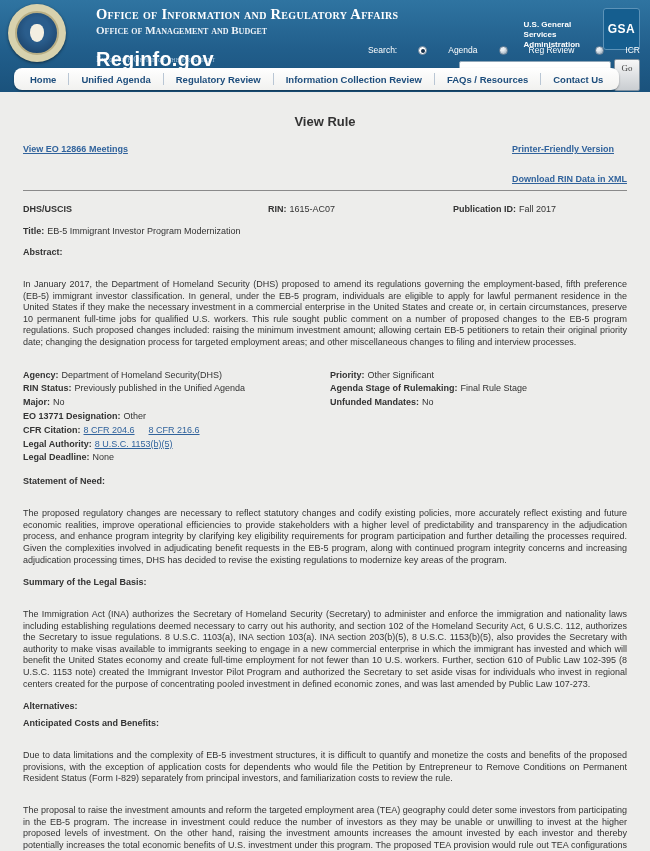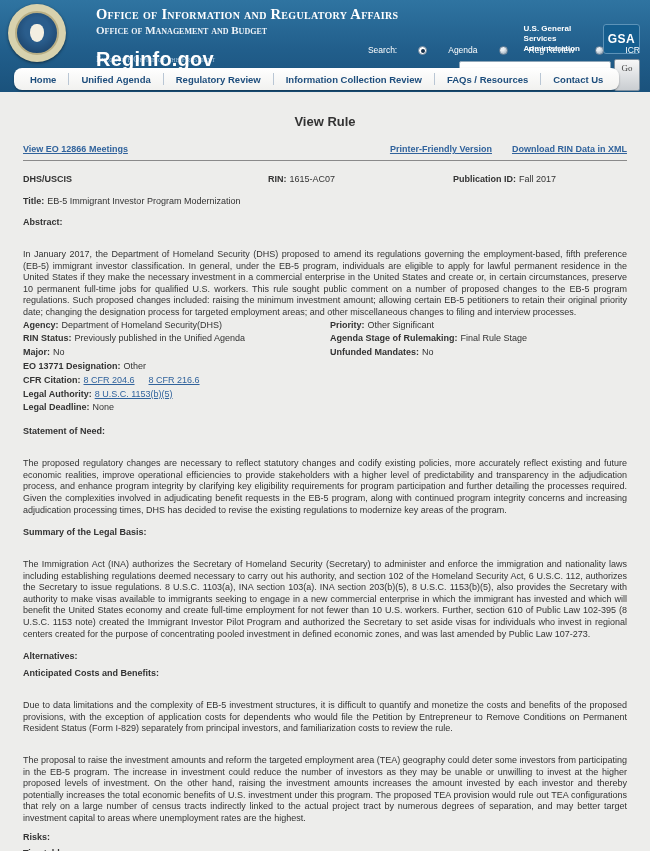--- a/index.html
+++ b/index.html
@@ -14,22 +14,22 @@
           border:2px solid #b8ae84; display:flex; align-items:center; justify-content:center; }
   .seal-core { width:14px; height:18px; background:#f3efe2; border-radius:45% 45% 50% 50%; }
   .org { position:absolute; left:96px; top:6px; color:#fff; }
   .org-l1 { font-family:"Liberation Serif", serif; font-variant:small-caps; font-weight:bold; font-size:14.5px; letter-spacing:.3px; color:#ffffff; }
   .org-l2 { font-family:"Liberation Serif", serif; font-variant:small-caps; font-weight:bold; font-size:11px; color:#eef3f8; margin-top:1px; }
   .org-l3 { font-family:"Liberation Serif", serif; font-variant:small-caps; font-weight:normal; font-size:8.5px; color:#9dbed8; margin-top:18px; }
   .site-name { position:absolute; left:96px; top:48px; font-size:20px; font-weight:bold; color:#fff; letter-spacing:.2px; }
 
   .gsa-wrap { position:absolute; right:10px; top:8px; display:flex; align-items:flex-end; gap:23px; }
   .gsa-text { color:#fff; font-size:8px; font-weight:bold; text-align:left; white-space:pre-line; line-height:10px; }
-  .gsa-box { width:37px; height:30px; background:#155e8f; border:1px solid #5d93b8; border-radius:3px;
-             color:#fff; font-weight:bold; font-size:12px; display:flex; align-items:center; justify-content:center; letter-spacing:.5px;margin-top:16px; }
+  .gsa-box { width:37px; height:42px; background:#155e8f; border:1px solid #5d93b8; border-radius:3px;
+             color:#fff; font-weight:bold; font-size:12px; display:flex; align-items:center; justify-content:center; letter-spacing:.5px; }
 
   .search-row { position:absolute; right:10px; top:45px; display:flex; align-items:center; gap:21px; color:#fff; font-size:8.5px; }
   .radio { width:9px; height:9px; border-radius:50%; background:radial-gradient(circle at 35% 30%, #e9eef2 0 25%, #93a7b8 90%); border:1px solid #6d8499; display:inline-block; }
   .radio.sel { background:#fff; position:relative; }
   .radio.sel::after { content:""; position:absolute; left:2px; top:2px; width:4px; height:4px; border-radius:50%; background:#16304a; }
   .search-box-row { position:absolute; right:10px; top:59px; display:flex; gap:3px; }
   .search-input { width:152px; height:18px; background:#fff; border:1px solid #8fa6b8; border-radius:2px; padding:0 4px 0 18px; font-size:9px; color:#333; position:relative; }
   .mag { position:absolute; width:7px; height:7px; border:1.4px solid #8b98a5; border-radius:50%; left:4px; top:3px; }
   .mag::after { content:""; position:absolute; width:4px; height:1.4px; background:#8b98a5; transform:rotate(45deg); left:5px; top:7px; }
   .input-wrap { position:relative; }
@@ -37,33 +37,33 @@
 
   .nav { position:absolute; left:14px; bottom:2px; height:22px; background:linear-gradient(#ffffff,#f1f1ef); border-radius:8px;
          display:flex; align-items:center; box-shadow:0 1px 2px rgba(0,0,0,.35); padding:0 4px; }
   .nav-item { font-size:9.5px; font-weight:bold; color:#1d4d7c; padding:0 12px; cursor:pointer; white-space:nowrap; }
   .nav-div { width:1px; height:12px; background:#b9c6d4; }
 
   
   .content { padding:0 23px; font-size:9px; color:#333; }
   .page-title { text-align:center; font-size:13px; font-weight:bold; color:#333; padding-top:22px; }
   .links-row { margin-top:15px; display:flex; justify-content:space-between; align-items:baseline; }
-  .links-right { display:flex; gap:20px; }
+  .links-right { display:flex; gap:20px;flex-direction:column; }
   a.biglink { color:#31639c; font-weight:bold; font-size:9px; text-decoration:underline; cursor:pointer; }
   a.lnk { color:#31639c; text-decoration:underline; cursor:pointer; }
   .hr { border-top:1px solid #8a8a8a; margin-top:6px; }
 
   .meta-row { margin-top:13px; display:grid; grid-template-columns:245px 185px 1fr; }
   .lbl { font-weight:bold; color:#333; }
   .val { margin-left:3px; }
   .title-line { margin-top:12px; }
   .sec-head { font-weight:bold; margin-top:10px; line-height:13px; }
   .para { margin-top:20px; line-height:11.6px; text-align:justify; }
 
-  .fields { }
+  .fields { margin-top:20px; }
   .row2 { display:grid; grid-template-columns:307px 1fr; line-height:13.8px; }
   .cfr-links a { margin-right:14px; }
 
   
   table.tt { width:100%; border-collapse:collapse; margin-top:4px; }
   table.tt th { background:#22c55e; border:1px solid #ababab; font-size:9px; font-weight:bold; text-align:center; padding:2px 4px; color:#333; }
   table.tt td { border:1px solid #bcbcbc; font-size:9px; padding:2px 4px; background:#fdfdfc; }
   col.c-action { width:49%; } col.c-date { width:22%; } col.c-fr { width:29%; }
 </style>
 </head>

